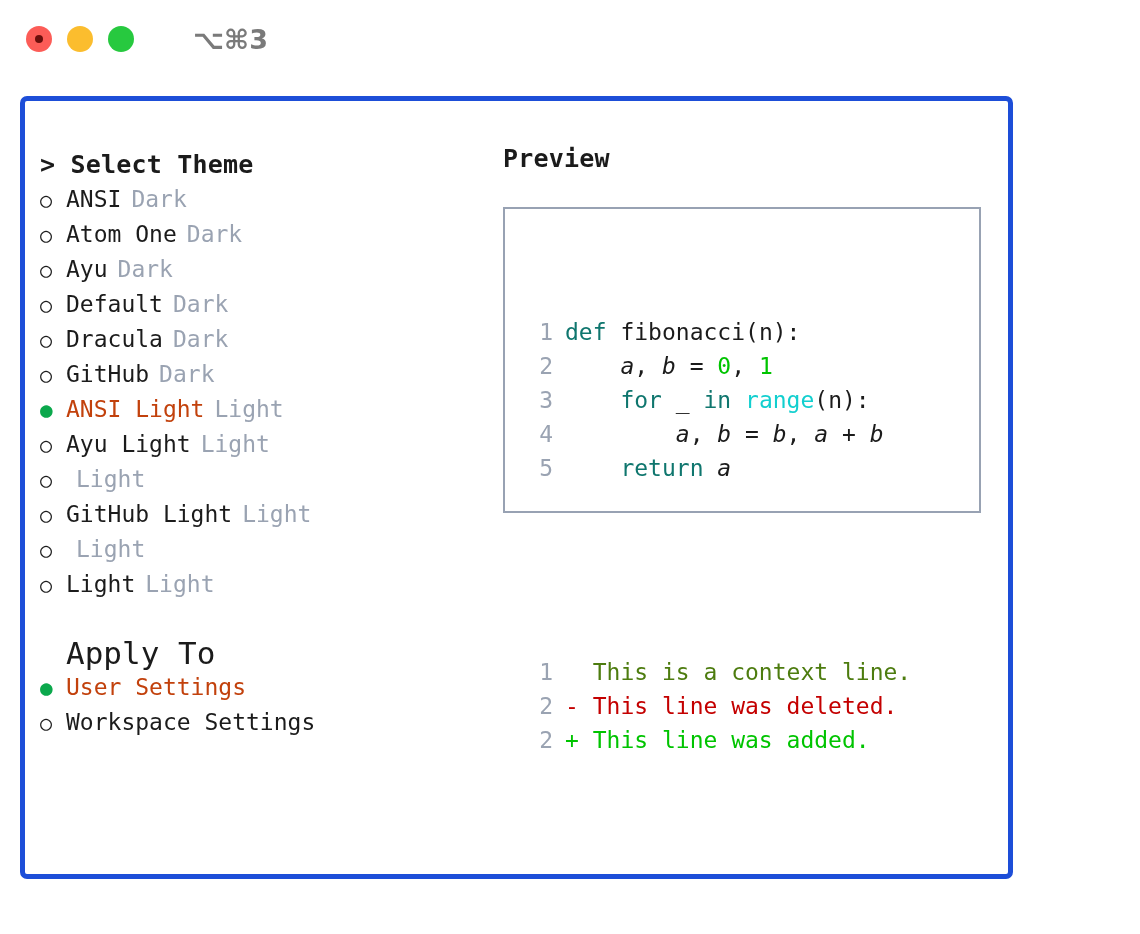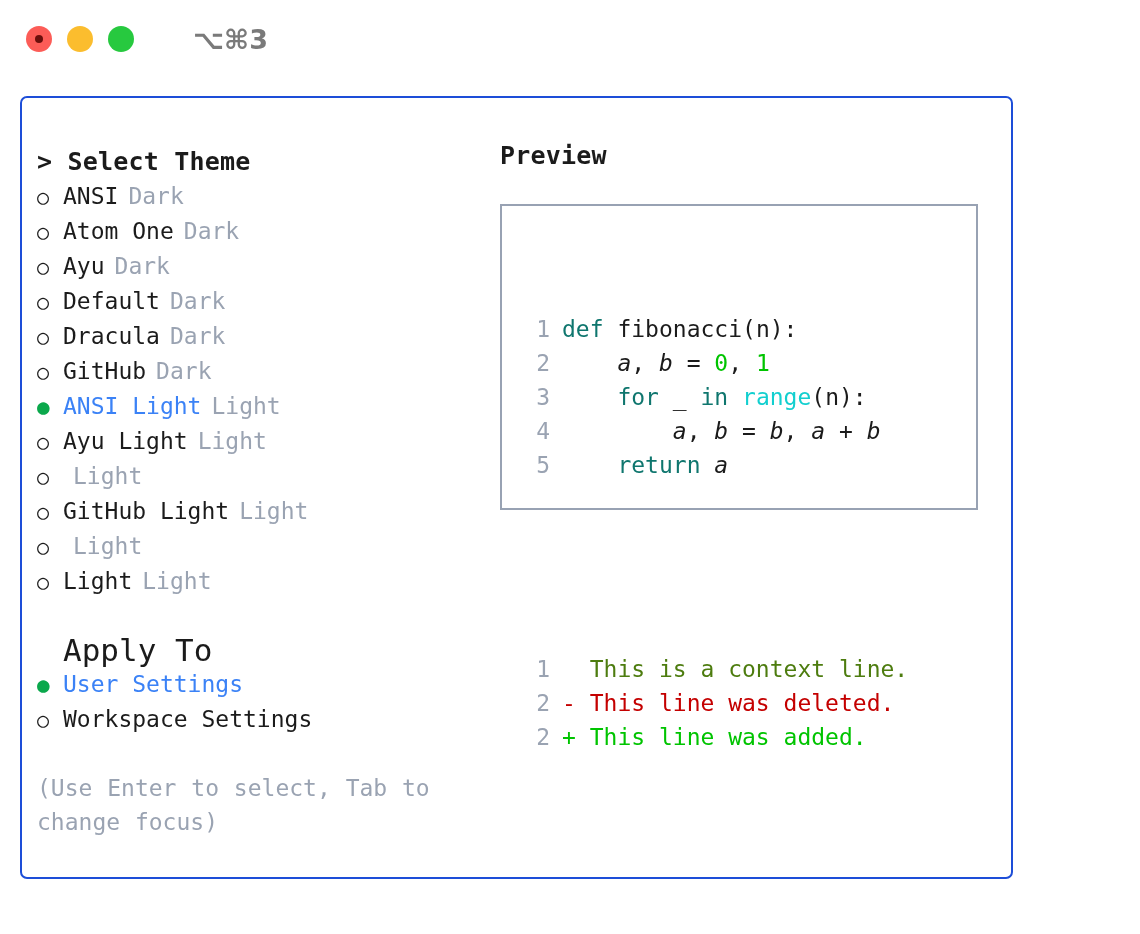--- a/index.html
+++ b/index.html
@@ -62,21 +62,21 @@
     white-space: pre;
   }
 
   
   .panel {
     position: absolute;
     left: 20px;
     top: 96px;
     width: 993px;
     height: 783px;
-    border: 2px solid #1d4ed8;
+    border: 5px solid #1d4ed8;
     border-radius: 7px;
     box-sizing: border-box;
     background: #ffffff;
   }
 
   
   .left-col {
     position: absolute;
     left: 15px;
     top: 47px;
@@ -107,21 +107,21 @@
   }
   .opt .marker {
     width: 26px;
     flex: 0 0 26px;
     color: #1b1b1b;
     font-size: 20px;
     text-align: left;
   }
   .opt .marker.sel { color: #0ba84c; font-size: 21px; }
   .opt .name   { color: #1b1b1b; }
-  .opt .name.sel { color: #3b82f6; }
+  .opt .name.sel { color: #c2410c; }
   .opt .kind   { color: #9aa3b2; margin-left: 10px; }
 
   .applyto {
     font-size: 31px;
     color: #1b1b1b;
     line-height: 34px;
     padding-left: 26px;
     white-space: pre;
   }
   .spacer-line { height: 34px; }
@@ -212,21 +212,20 @@
 
       <div class="spacer-line"></div>
 
       <div class="applyto">Apply To</div>
 
       <div id="apply-list">
           <div class="opt"><span class="marker sel">●</span><span class="name sel">User Settings</span></div>
           <div class="opt"><span class="marker">○</span><span class="name">Workspace Settings</span></div>
         </div>
 
-      <div class="hint">(Use Enter to select, Tab to change focus)</div>
     </div>
 
     <div class="right-col">
       <div class="heading">Preview</div>
     </div>
 
     <div class="preview-box">
       <div class="code">
         <div id="code-lines"><div class="cline"><span class="lnum">1</span><span class="ctext"><span class="k-kw">def</span><span class="k-punct"> </span><span class="k-fn">fibonacci</span><span class="k-punct">(n):</span></span></div><div class="cline"><span class="lnum">2</span><span class="ctext"><span class="k-punct">    </span><span class="k-var">a</span><span class="k-punct">, </span><span class="k-var">b</span><span class="k-punct"> = </span><span class="k-num">0</span><span class="k-punct">, </span><span class="k-num">1</span></span></div><div class="cline"><span class="lnum">3</span><span class="ctext"><span class="k-punct">    </span><span class="k-kw">for</span><span class="k-punct"> _ </span><span class="k-kw">in</span><span class="k-punct"> </span><span class="k-built">range</span><span class="k-punct">(n):</span></span></div><div class="cline"><span class="lnum">4</span><span class="ctext"><span class="k-punct">        </span><span class="k-var">a</span><span class="k-punct">, </span><span class="k-var">b</span><span class="k-punct"> = </span><span class="k-var">b</span><span class="k-punct">, </span><span class="k-var">a</span><span class="k-punct"> + </span><span class="k-var">b</span></span></div><div class="cline"><span class="lnum">5</span><span class="ctext"><span class="k-punct">    </span><span class="k-kw">return</span><span class="k-punct"> </span><span class="k-var">a</span></span></div></div>
         <div class="blank"></div>

